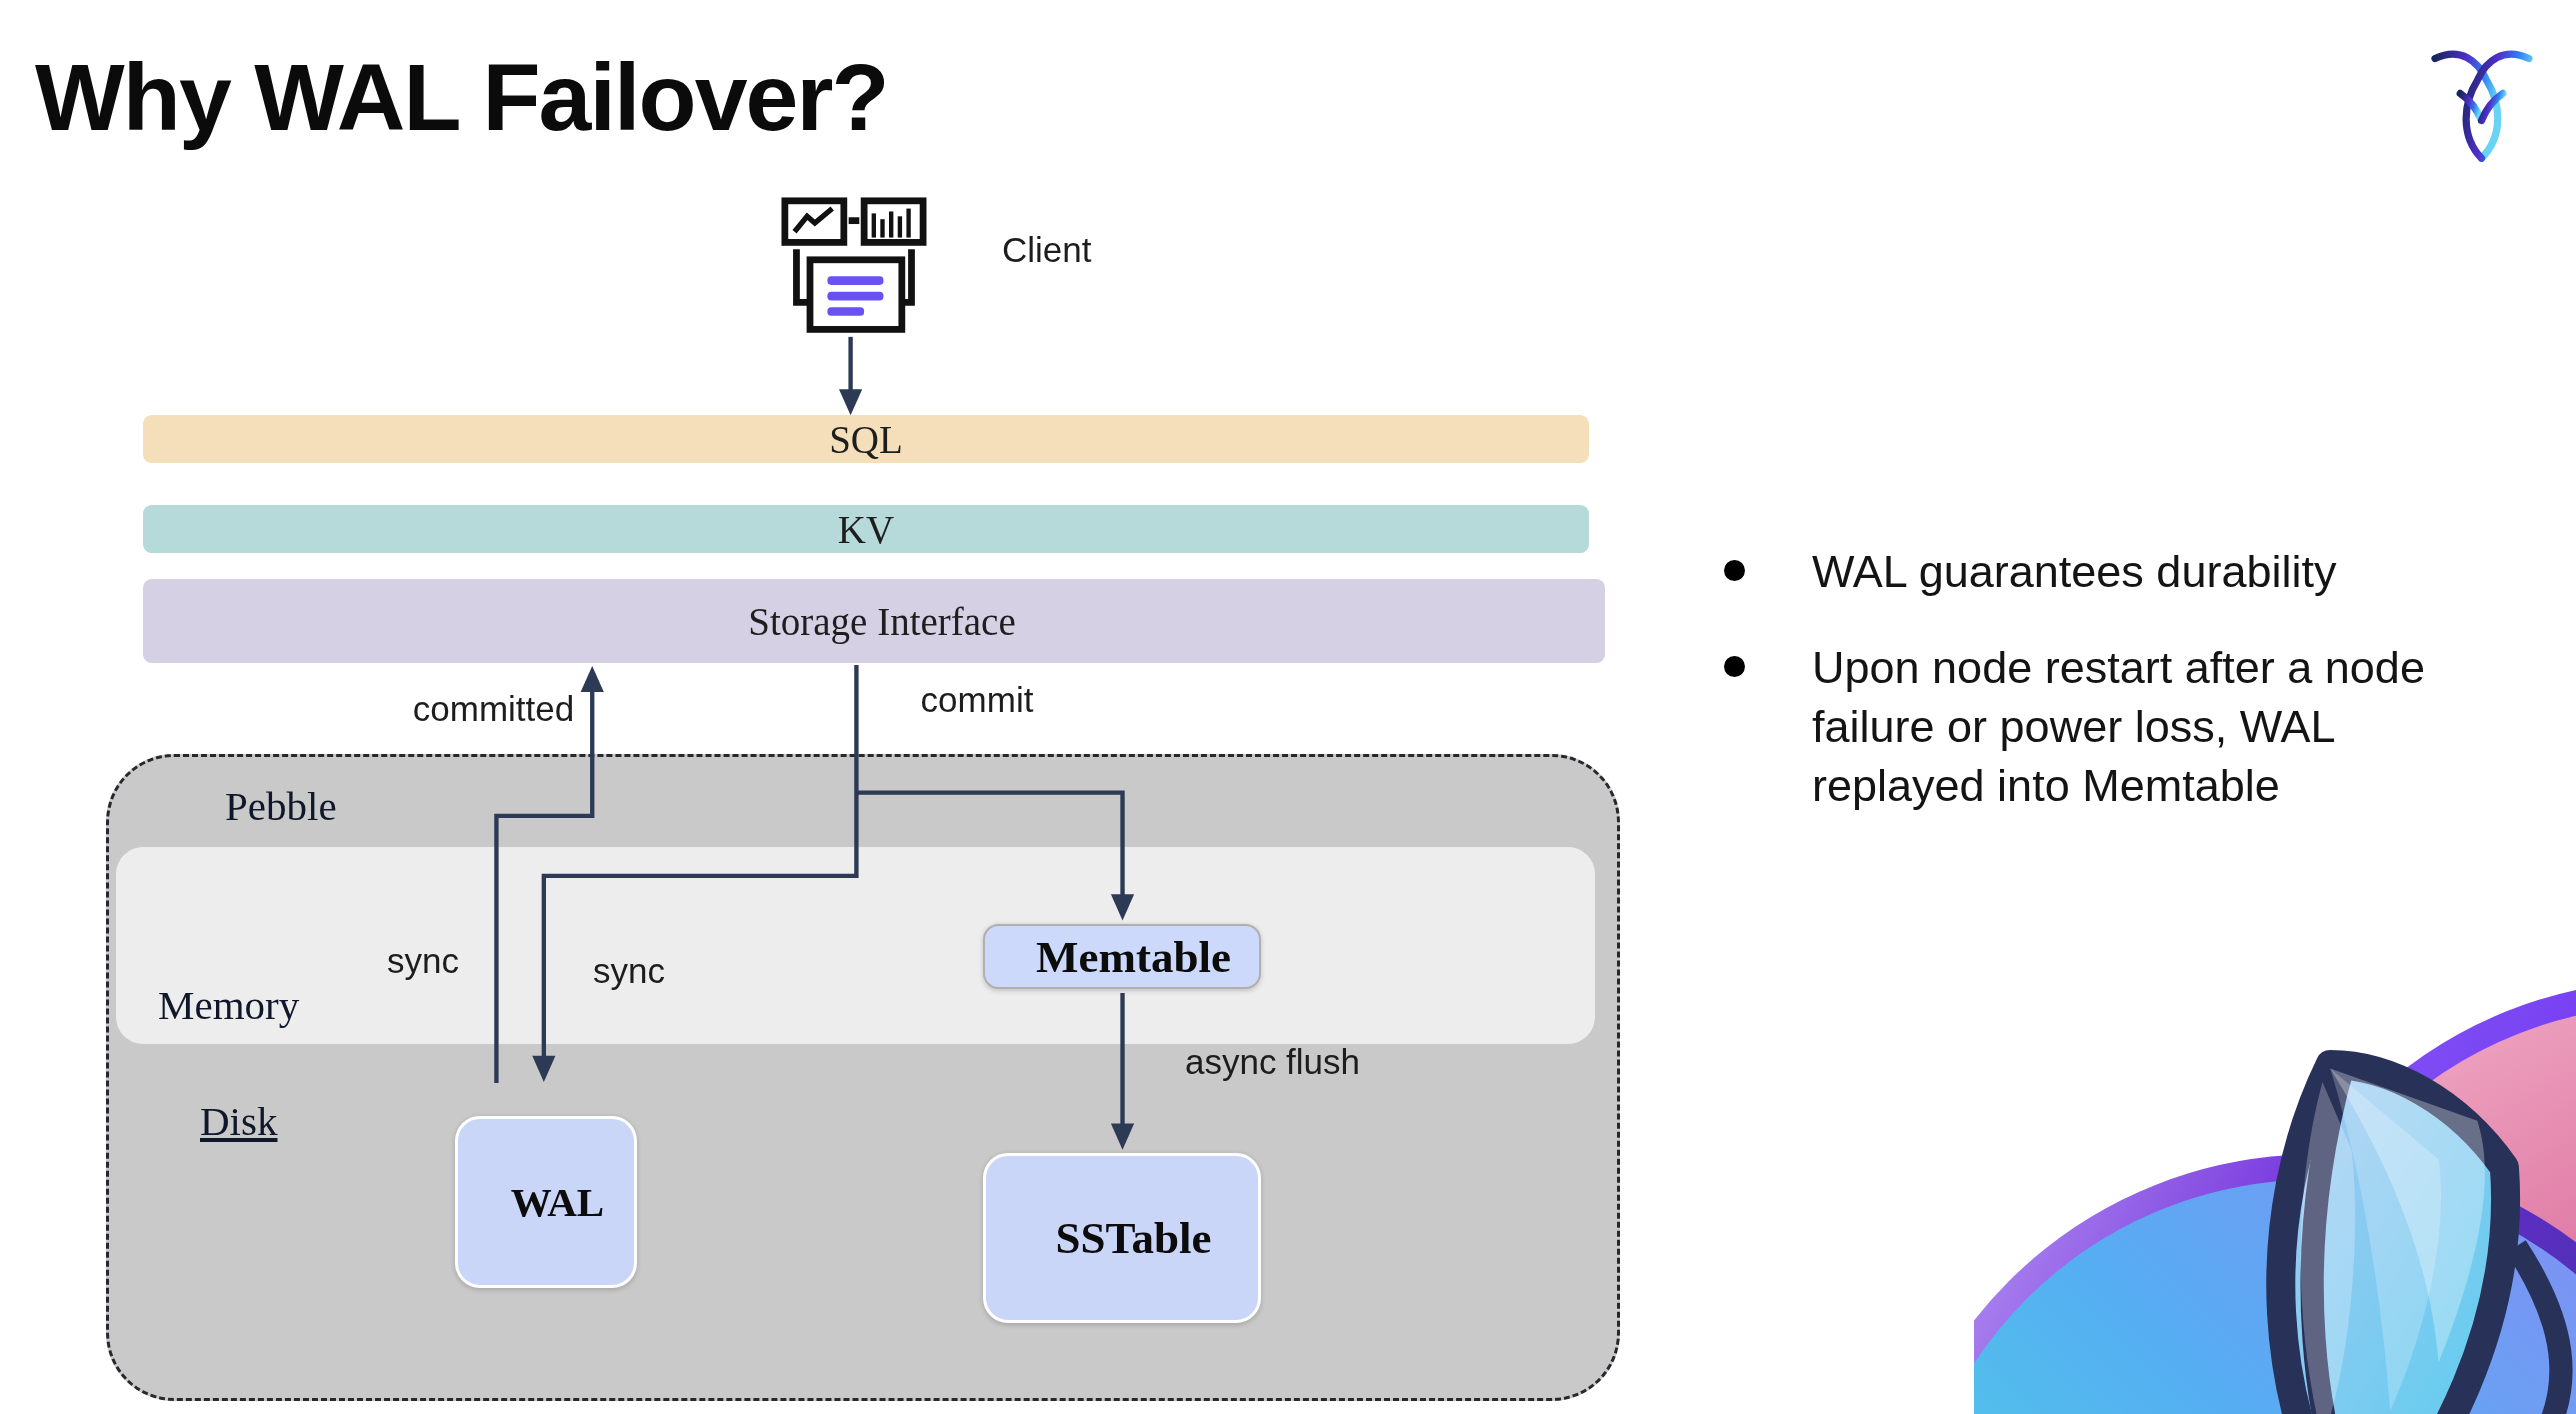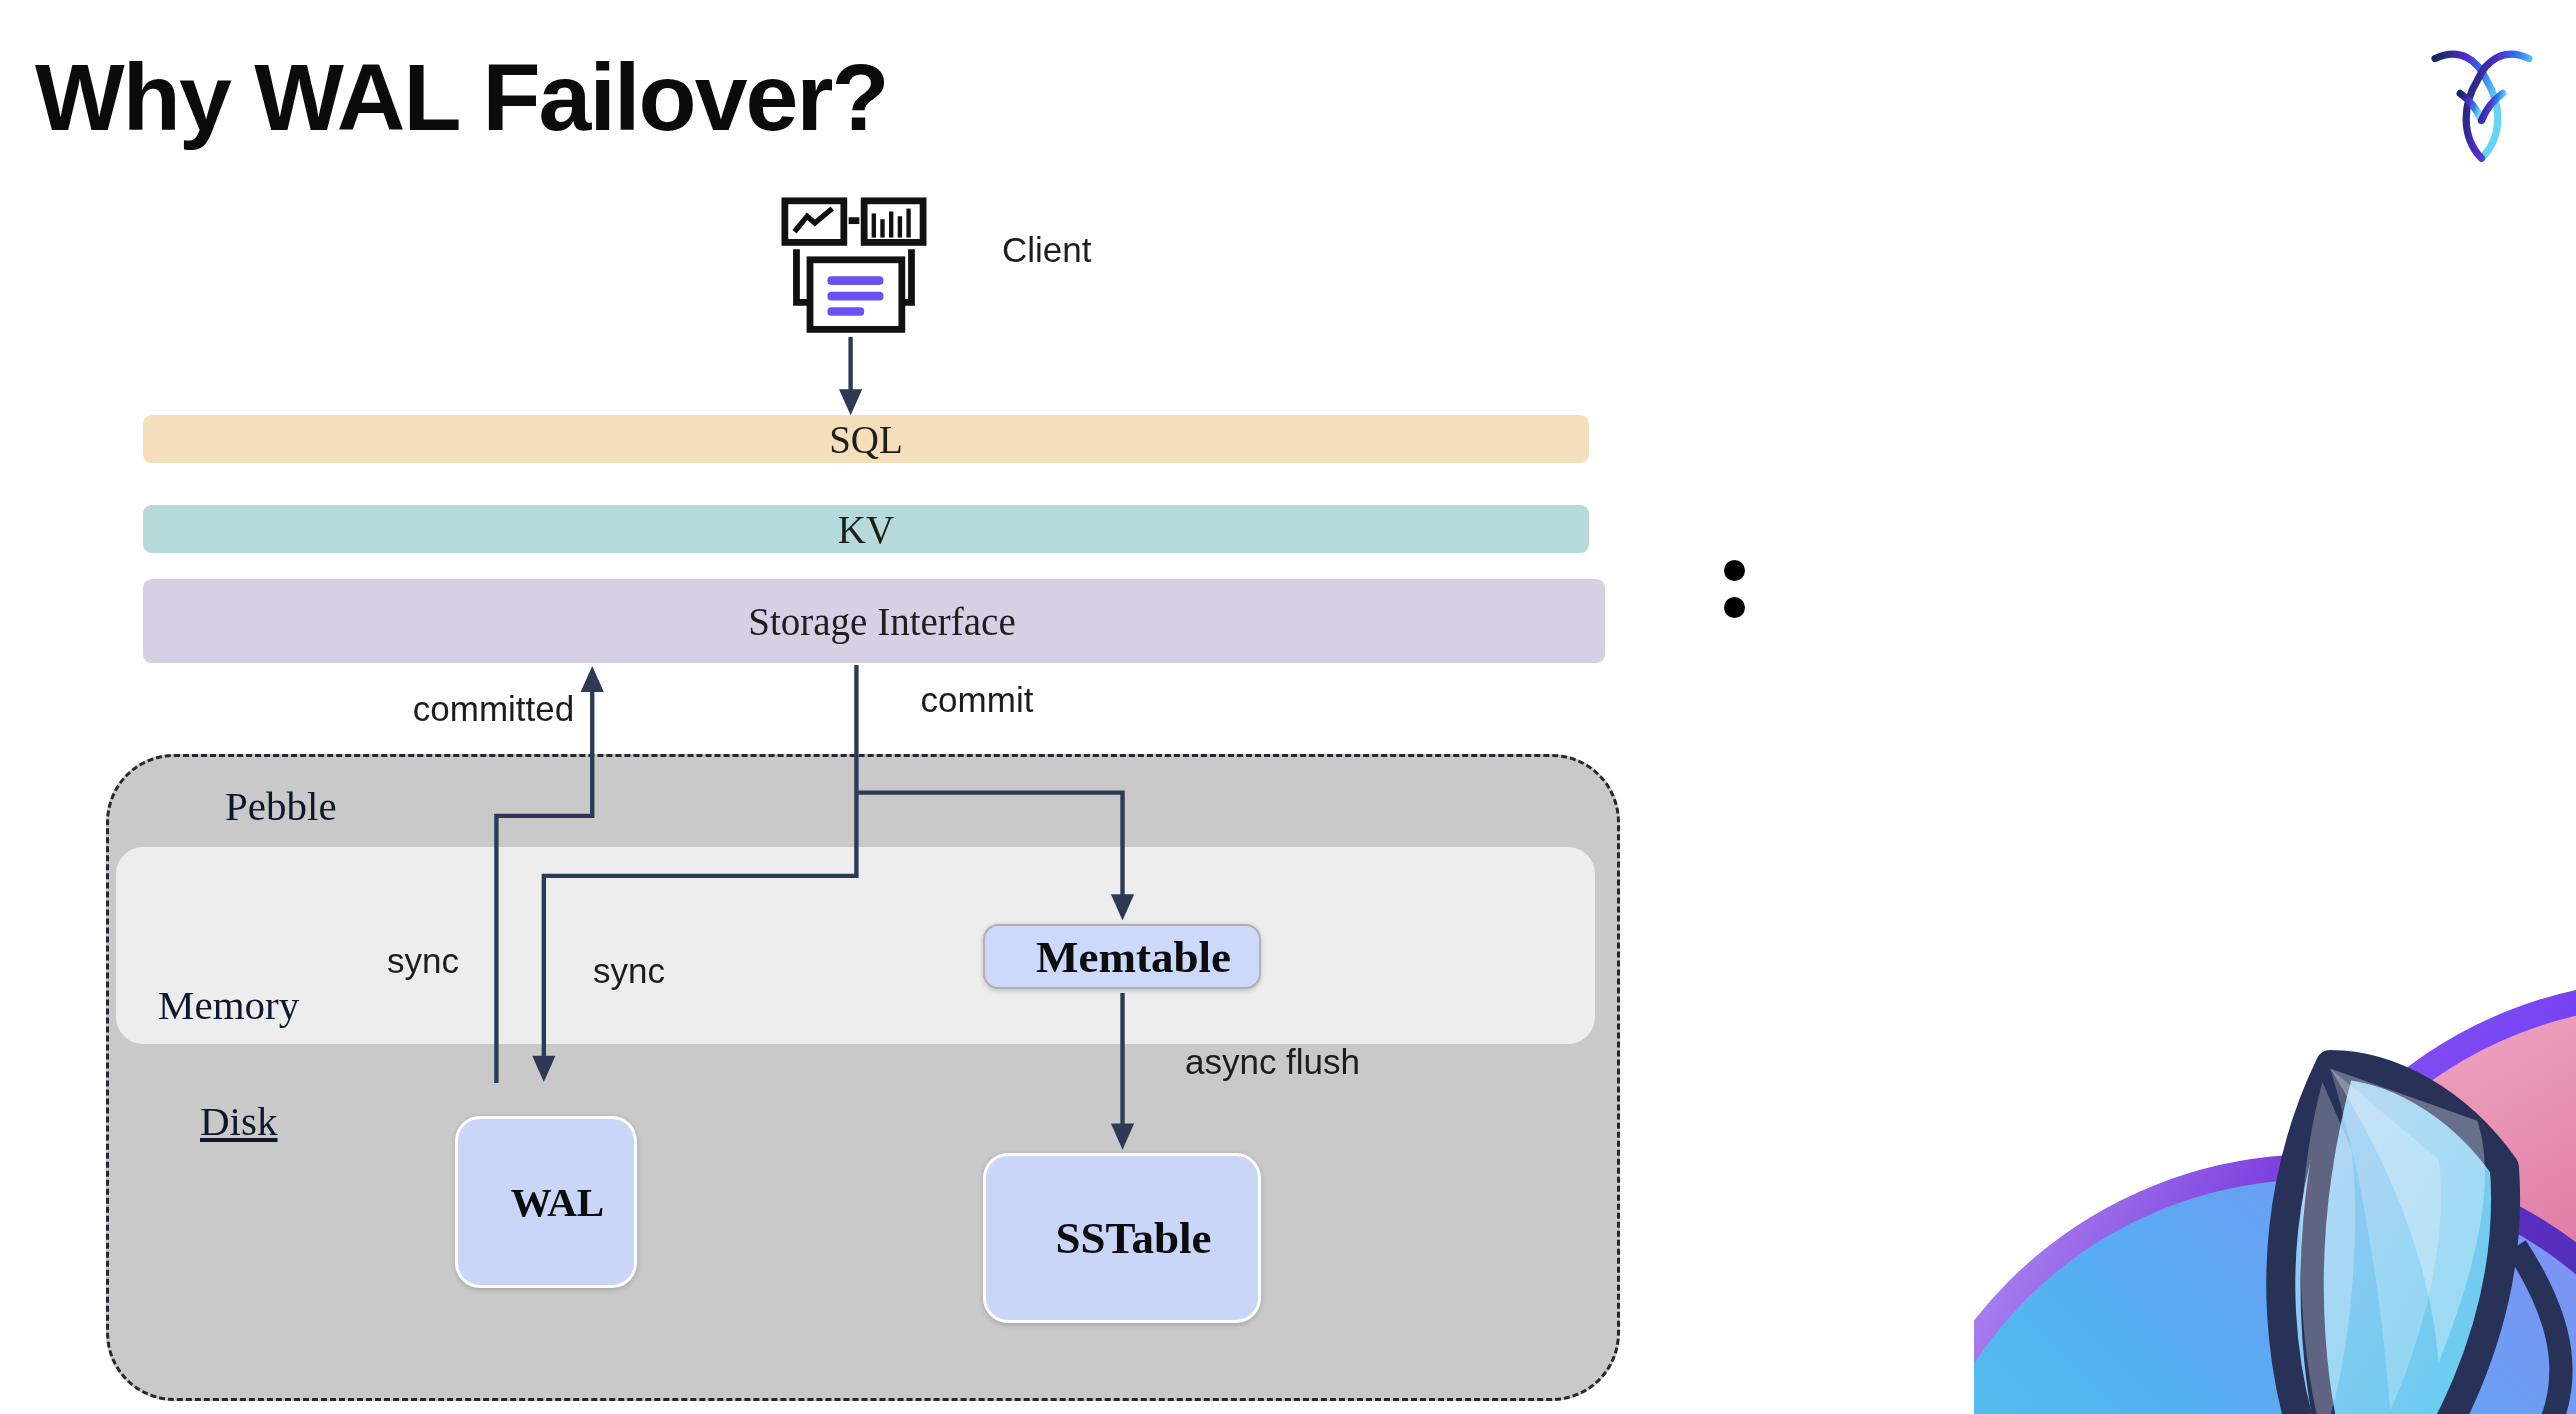--- a/index.html
+++ b/index.html
@@ -180,23 +180,25 @@
 
 <div class="abs edge-label" id="label-committed">committed</div>
 <div class="abs edge-label" id="label-commit">commit</div>
 <div class="abs edge-label" id="label-sync-left">sync</div>
 <div class="abs edge-label" id="label-sync-right">sync</div>
 <div class="abs edge-label" id="label-async-flush">async flush</div>
 
 <div class="abs" id="bullets">
   <div class="bullet-item">
     <span class="bullet-dot"></span>
+    <span>WAL guarantees durability</span>
   </div>
   <div class="bullet-item">
     <span class="bullet-dot"></span>
+    <span>Upon node restart after a node failure or power loss, WAL replayed into Memtable</span>
   </div>
 </div>
 
 <div class="abs" id="decor">
   <svg width="602" height="459" viewBox="0 0 622 474">
     <defs>
       <linearGradient id="pinkGrad" x1="0.2" y1="0" x2="0.8" y2="1">
         <stop offset="0" stop-color="#f0aac4"></stop>
         <stop offset="0.55" stop-color="#d4598f"></stop>
         <stop offset="1" stop-color="#c2447f"></stop>

